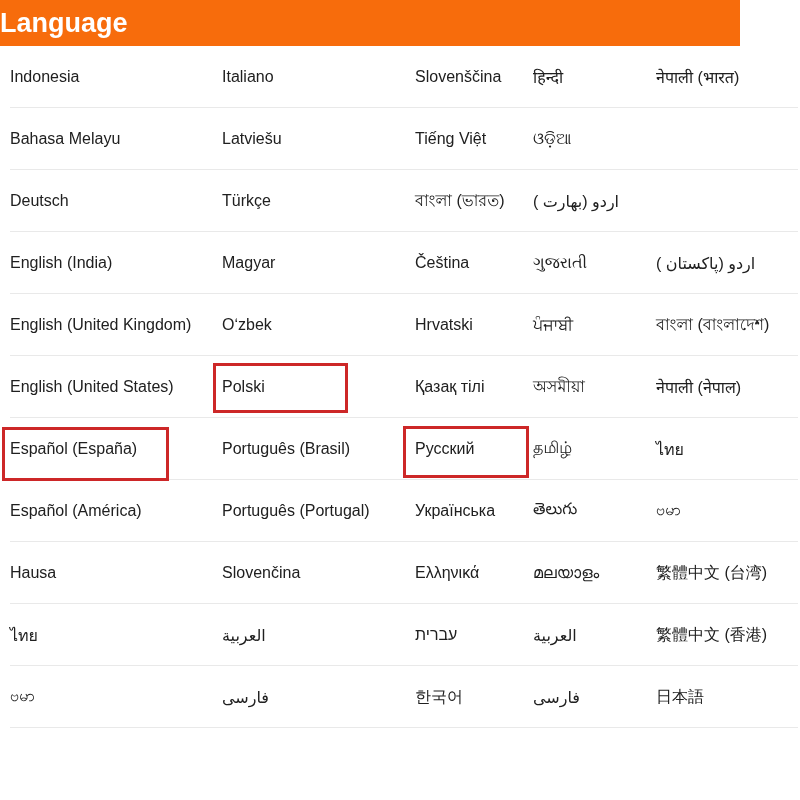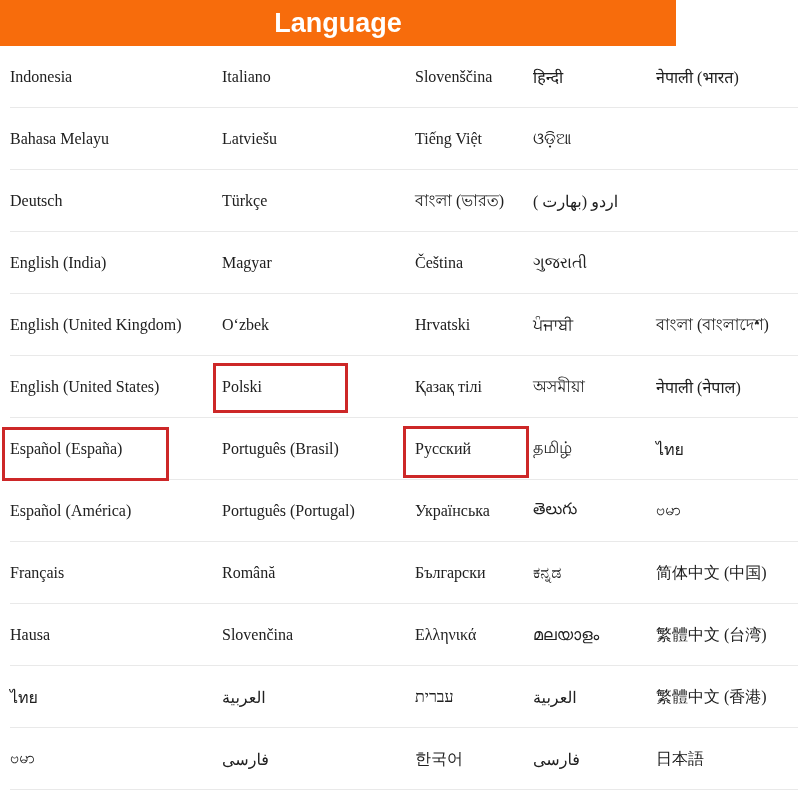--- a/index.html
+++ b/index.html
@@ -17,41 +17,40 @@
     color: var(--text);
   }
   .page {
     position: relative;
     width: 800px;
     height: 800px;
     background: var(--page_bg);
     overflow: hidden;
   }
   .header {
-    width: 676px;
+    width: 740px;
     height: 46px;
     background: var(--header_bg);
     display: flex;
     align-items: center;
-    justify-content: center;
+    justify-content: flex-start;
   }
   .header .title {
     color: var(--header_text);
     font-size: 27px;
     font-weight: 700;
     line-height: 46px;
   }
   .grid { width: 800px; }
   .row {
     position: relative;
     display: grid;
     grid-template-columns: 212px 193px 118px 123px 154px;
     height: 62px;
     align-items: center;
-    font-family: Liberation Serif, serif;
   }
   .row::after {
     content: "";
     position: absolute;
     left: 10px;
     right: 2px;
     bottom: 0;
     height: 1px;
     background: var(--divider);
   }
@@ -137,20 +136,23 @@
   </div>
         <div class="cell">
     <span class="label" dir="auto">Magyar</span>
   </div>
         <div class="cell">
     <span class="label" dir="auto">Čeština</span>
   </div>
         <div class="cell">
     <span class="label" dir="auto">ગુજરાતી</span>
   </div>
+        <div class="cell">
+    <span class="label" dir="auto">اردو (پاکستان )</span>
+  </div>
       </div>
       <div class="row">
         <div class="cell">
     <span class="label" dir="auto">English (United Kingdom)</span>
   </div>
         <div class="cell">
     <span class="label" dir="auto">Oʻzbek</span>
   </div>
         <div class="cell">
     <span class="label" dir="auto">Hrvatski</span>
@@ -204,37 +206,20 @@
     <span class="label" dir="auto">Português (Portugal)</span>
   </div>
         <div class="cell">
     <span class="label" dir="auto">Українська</span>
   </div>
         <div class="cell">
     <span class="label" dir="auto">తెలుగు</span>
   </div>
         <div class="cell">
     <span class="label" dir="auto">ဗမာ</span>
-  </div>
-      </div>
-      <div class="row">
-        <div class="cell">
-    <span class="label" dir="auto">Français</span>
-  </div>
-        <div class="cell">
-    <span class="label" dir="auto">Română</span>
-  </div>
-        <div class="cell">
-    <span class="label" dir="auto">Български</span>
-  </div>
-        <div class="cell">
-    <span class="label" dir="auto">ಕನ್ನಡ</span>
-  </div>
-        <div class="cell">
-    <span class="label" dir="auto">简体中文 (中国)</span>
   </div>
       </div>
       <div class="row">
         <div class="cell">
     <span class="label" dir="auto">Hausa</span>
   </div>
         <div class="cell">
     <span class="label" dir="auto">Slovenčina</span>
   </div>
         <div class="cell">

